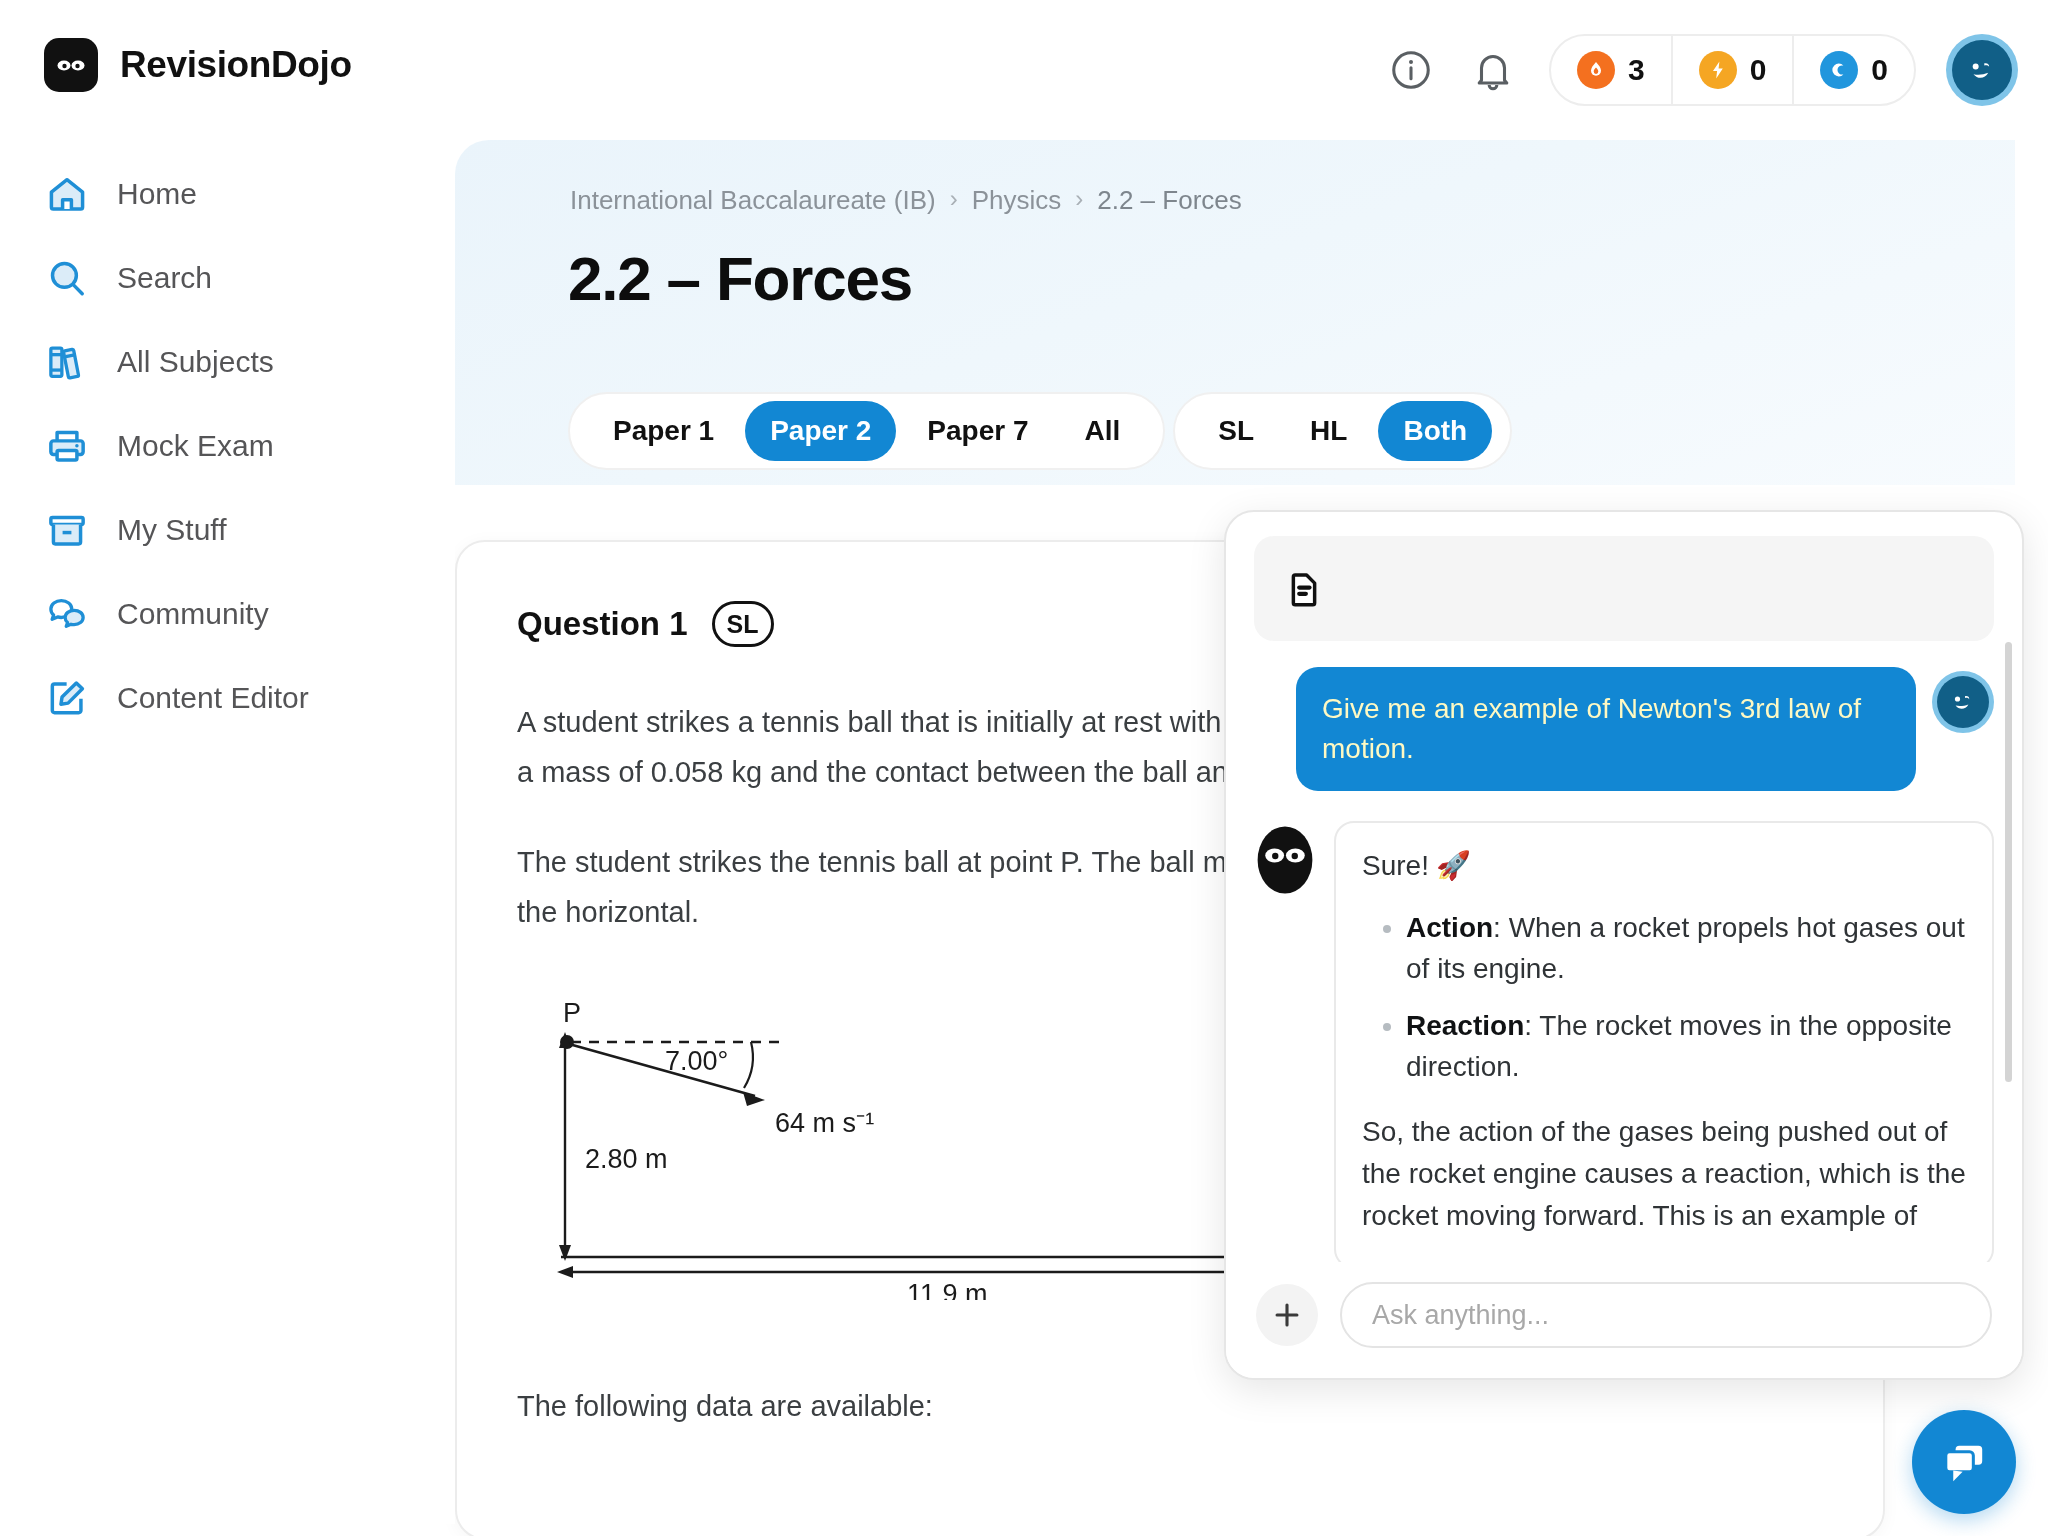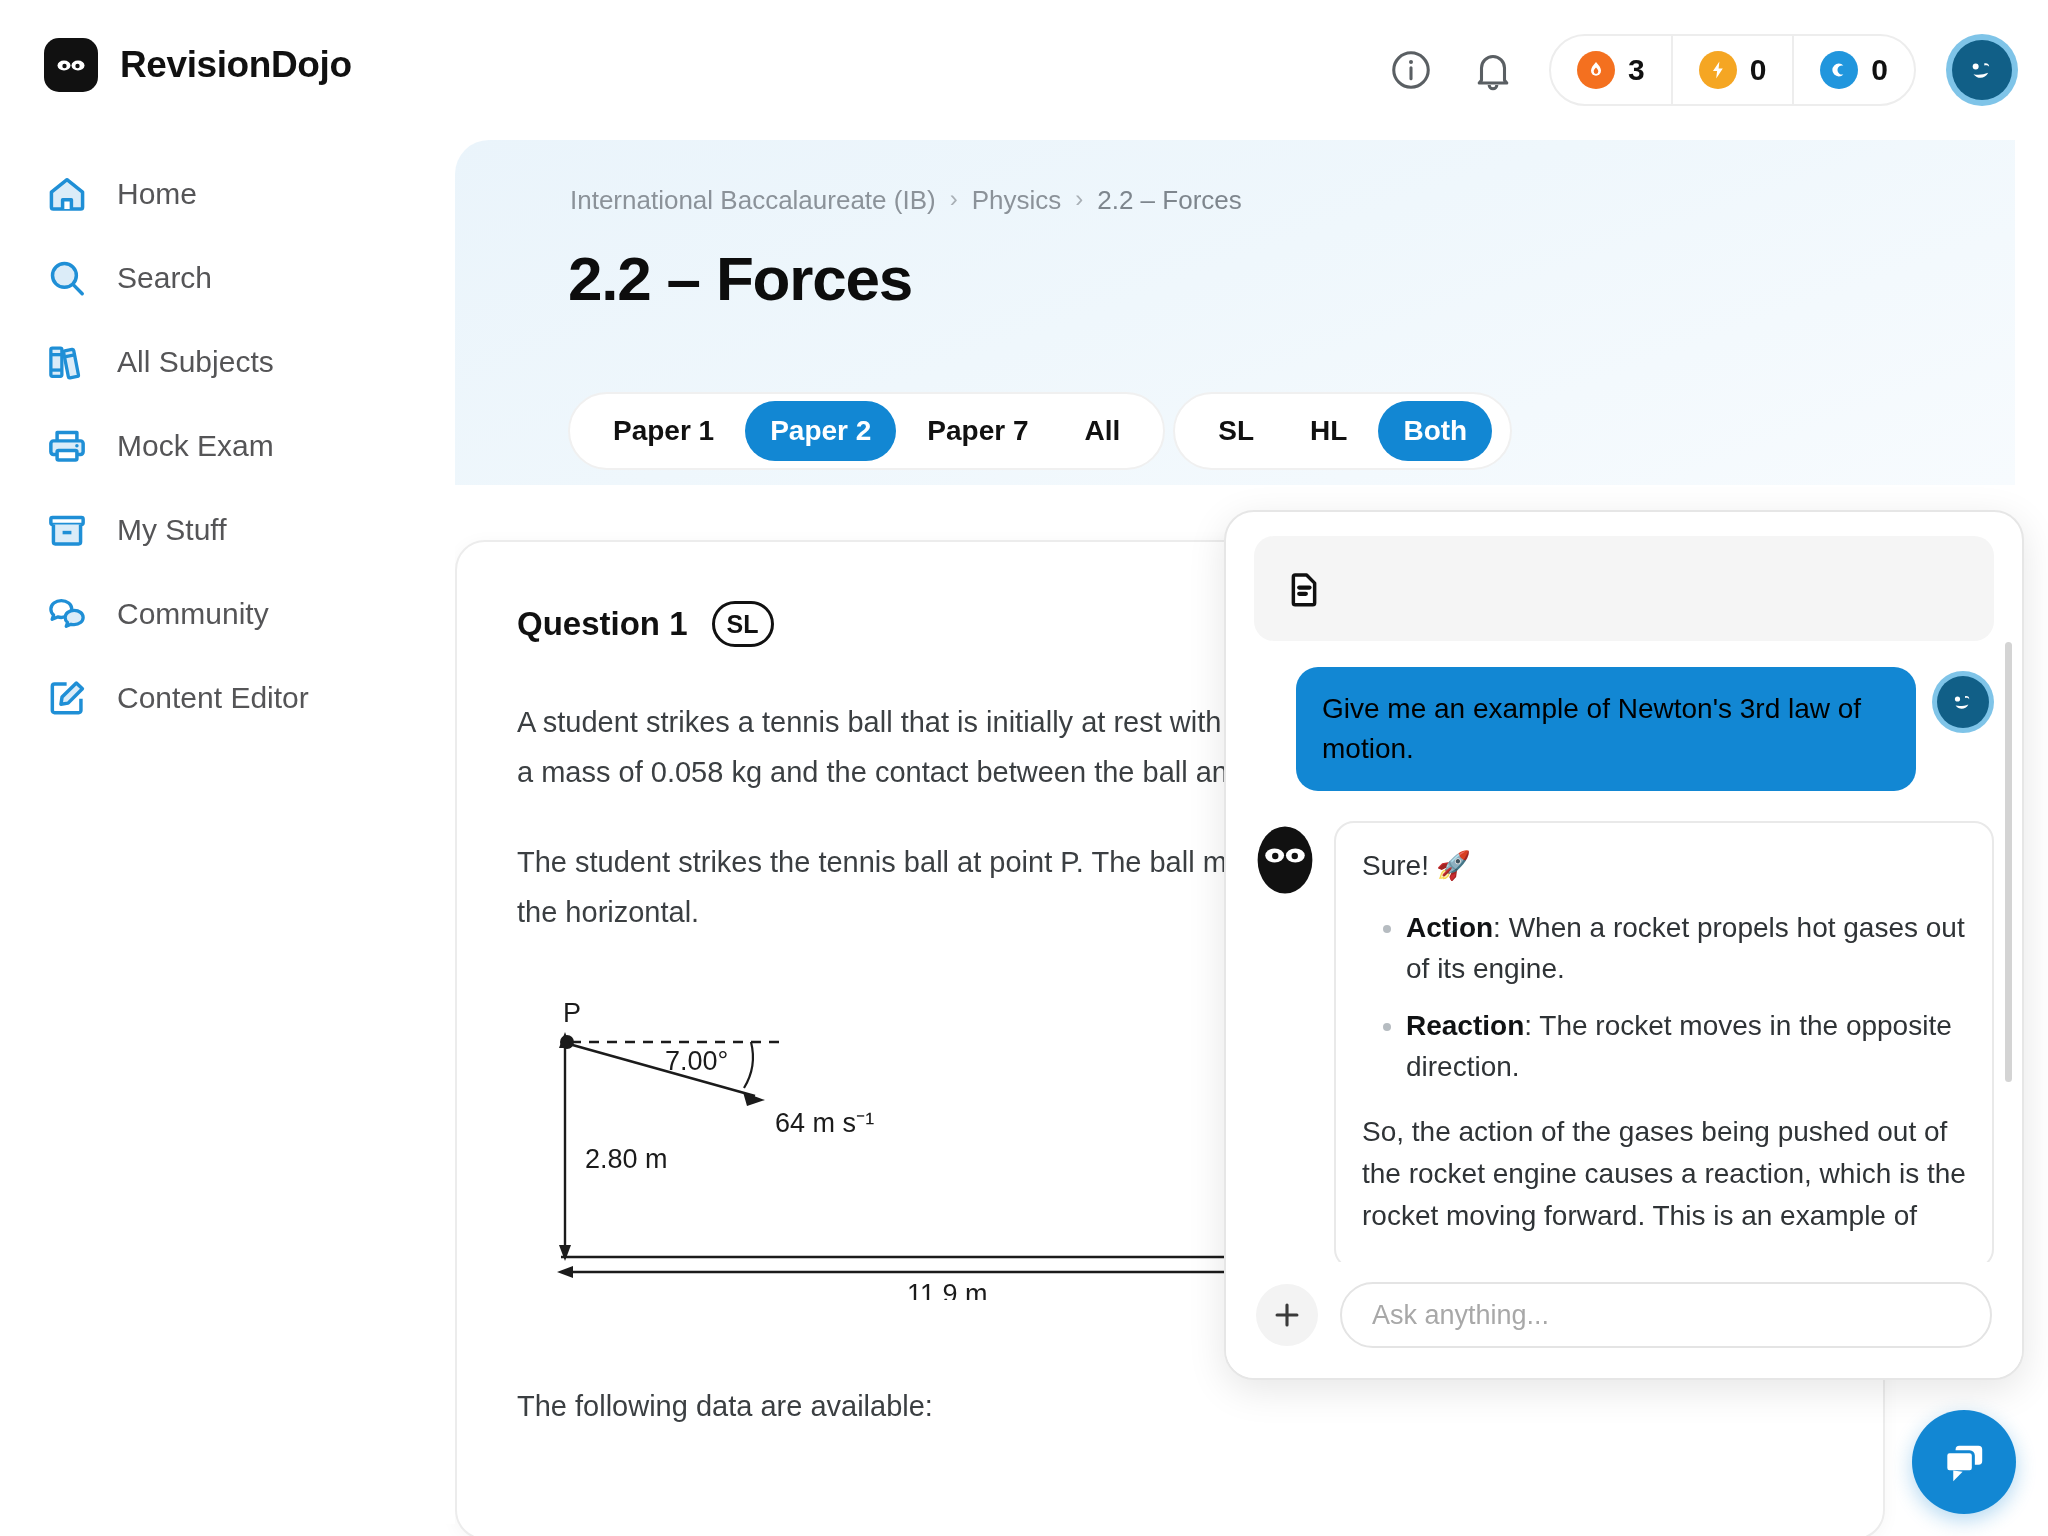--- a/index.html
+++ b/index.html
@@ -122,21 +122,21 @@
     box-shadow:0 10px 38px rgba(0,0,0,.10);
     z-index:20; overflow:hidden; display:flex; flex-direction:column;
   }
   .chat-scroll { flex:1 1 auto; overflow:hidden; padding:24px 28px 0 28px; position:relative; }
   .chat-context {
     background:#f5f5f5; border-radius:20px; height:105px;
     display:flex; align-items:center; padding:0 28px; margin-bottom:26px;
   }
   .msg-user { display:flex; align-items:flex-start; gap:16px; justify-content:flex-end; }
   .bubble-user {
-    background:#1287d3; color:#000000; font-size:28px; line-height:1.42;
+    background:#1287d3; color:#fef9c3; font-size:28px; line-height:1.42;
     border-radius:22px; padding:22px 26px; max-width:620px; font-weight:400;
   }
   .chat-avatar {
     width:62px; height:62px; border-radius:50%; background:#7fc4e8;
     display:flex; align-items:center; justify-content:center; flex:0 0 auto; margin-top:4px;
   }
   .chat-avatar-inner { width:52px; height:52px; border-radius:50%; background:#115f87; display:flex; align-items:center; justify-content:center; }
   .msg-bot { display:flex; align-items:flex-start; gap:18px; margin-top:30px; }
   .bot-face {
     width:62px; height:70px; flex:0 0 auto; margin-top:4px;

